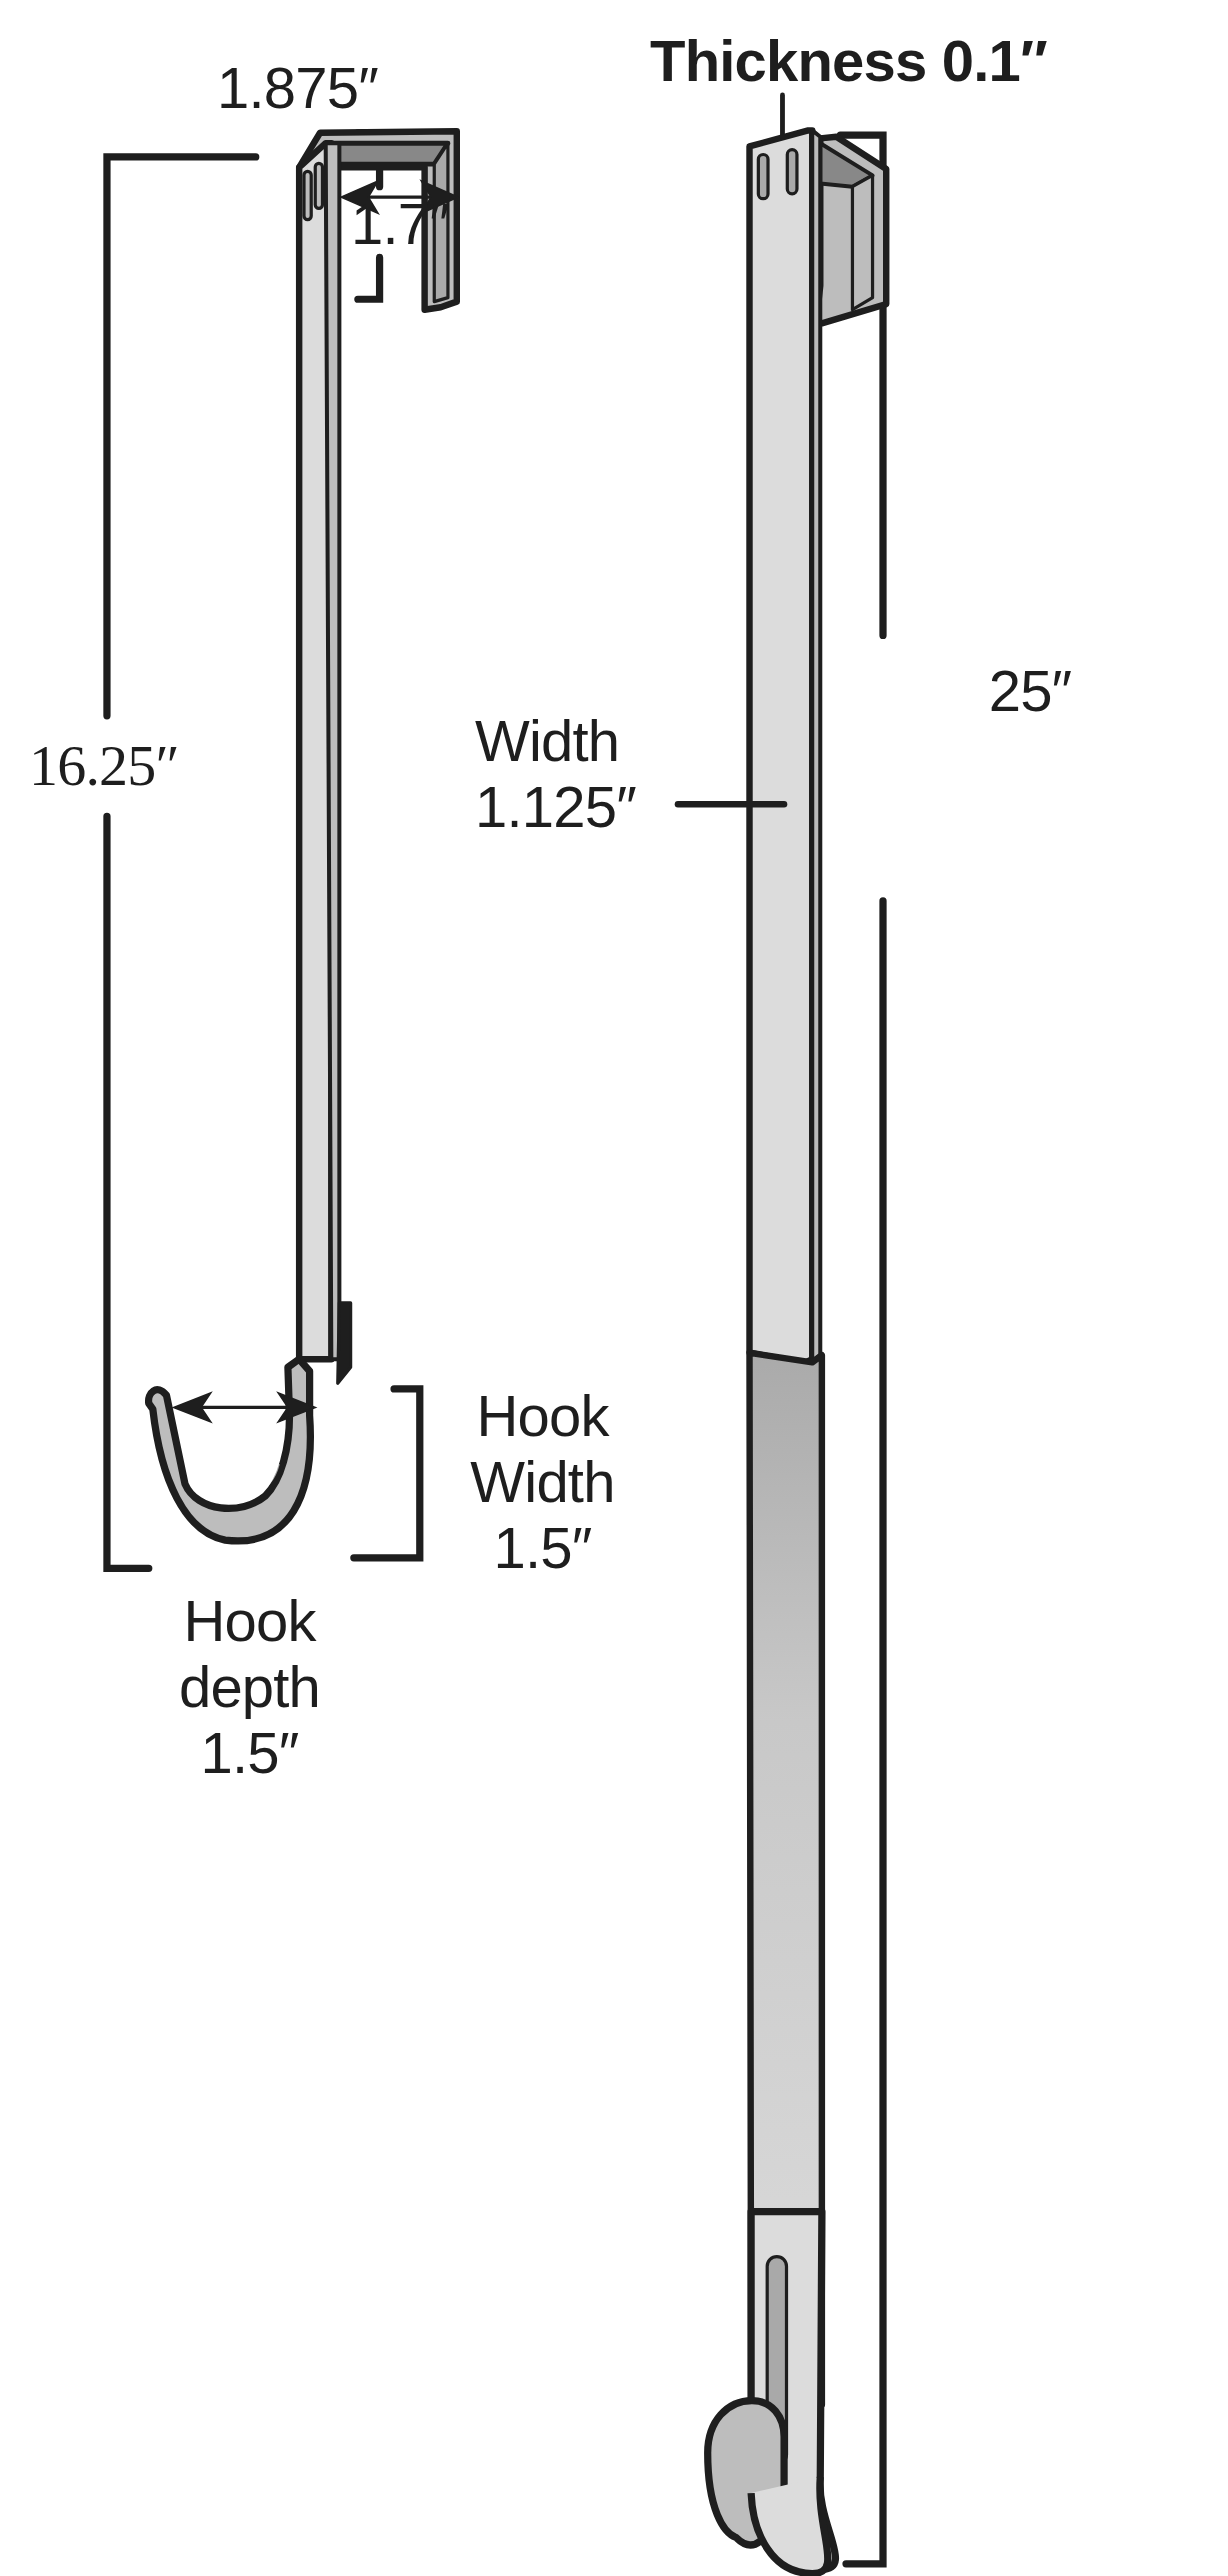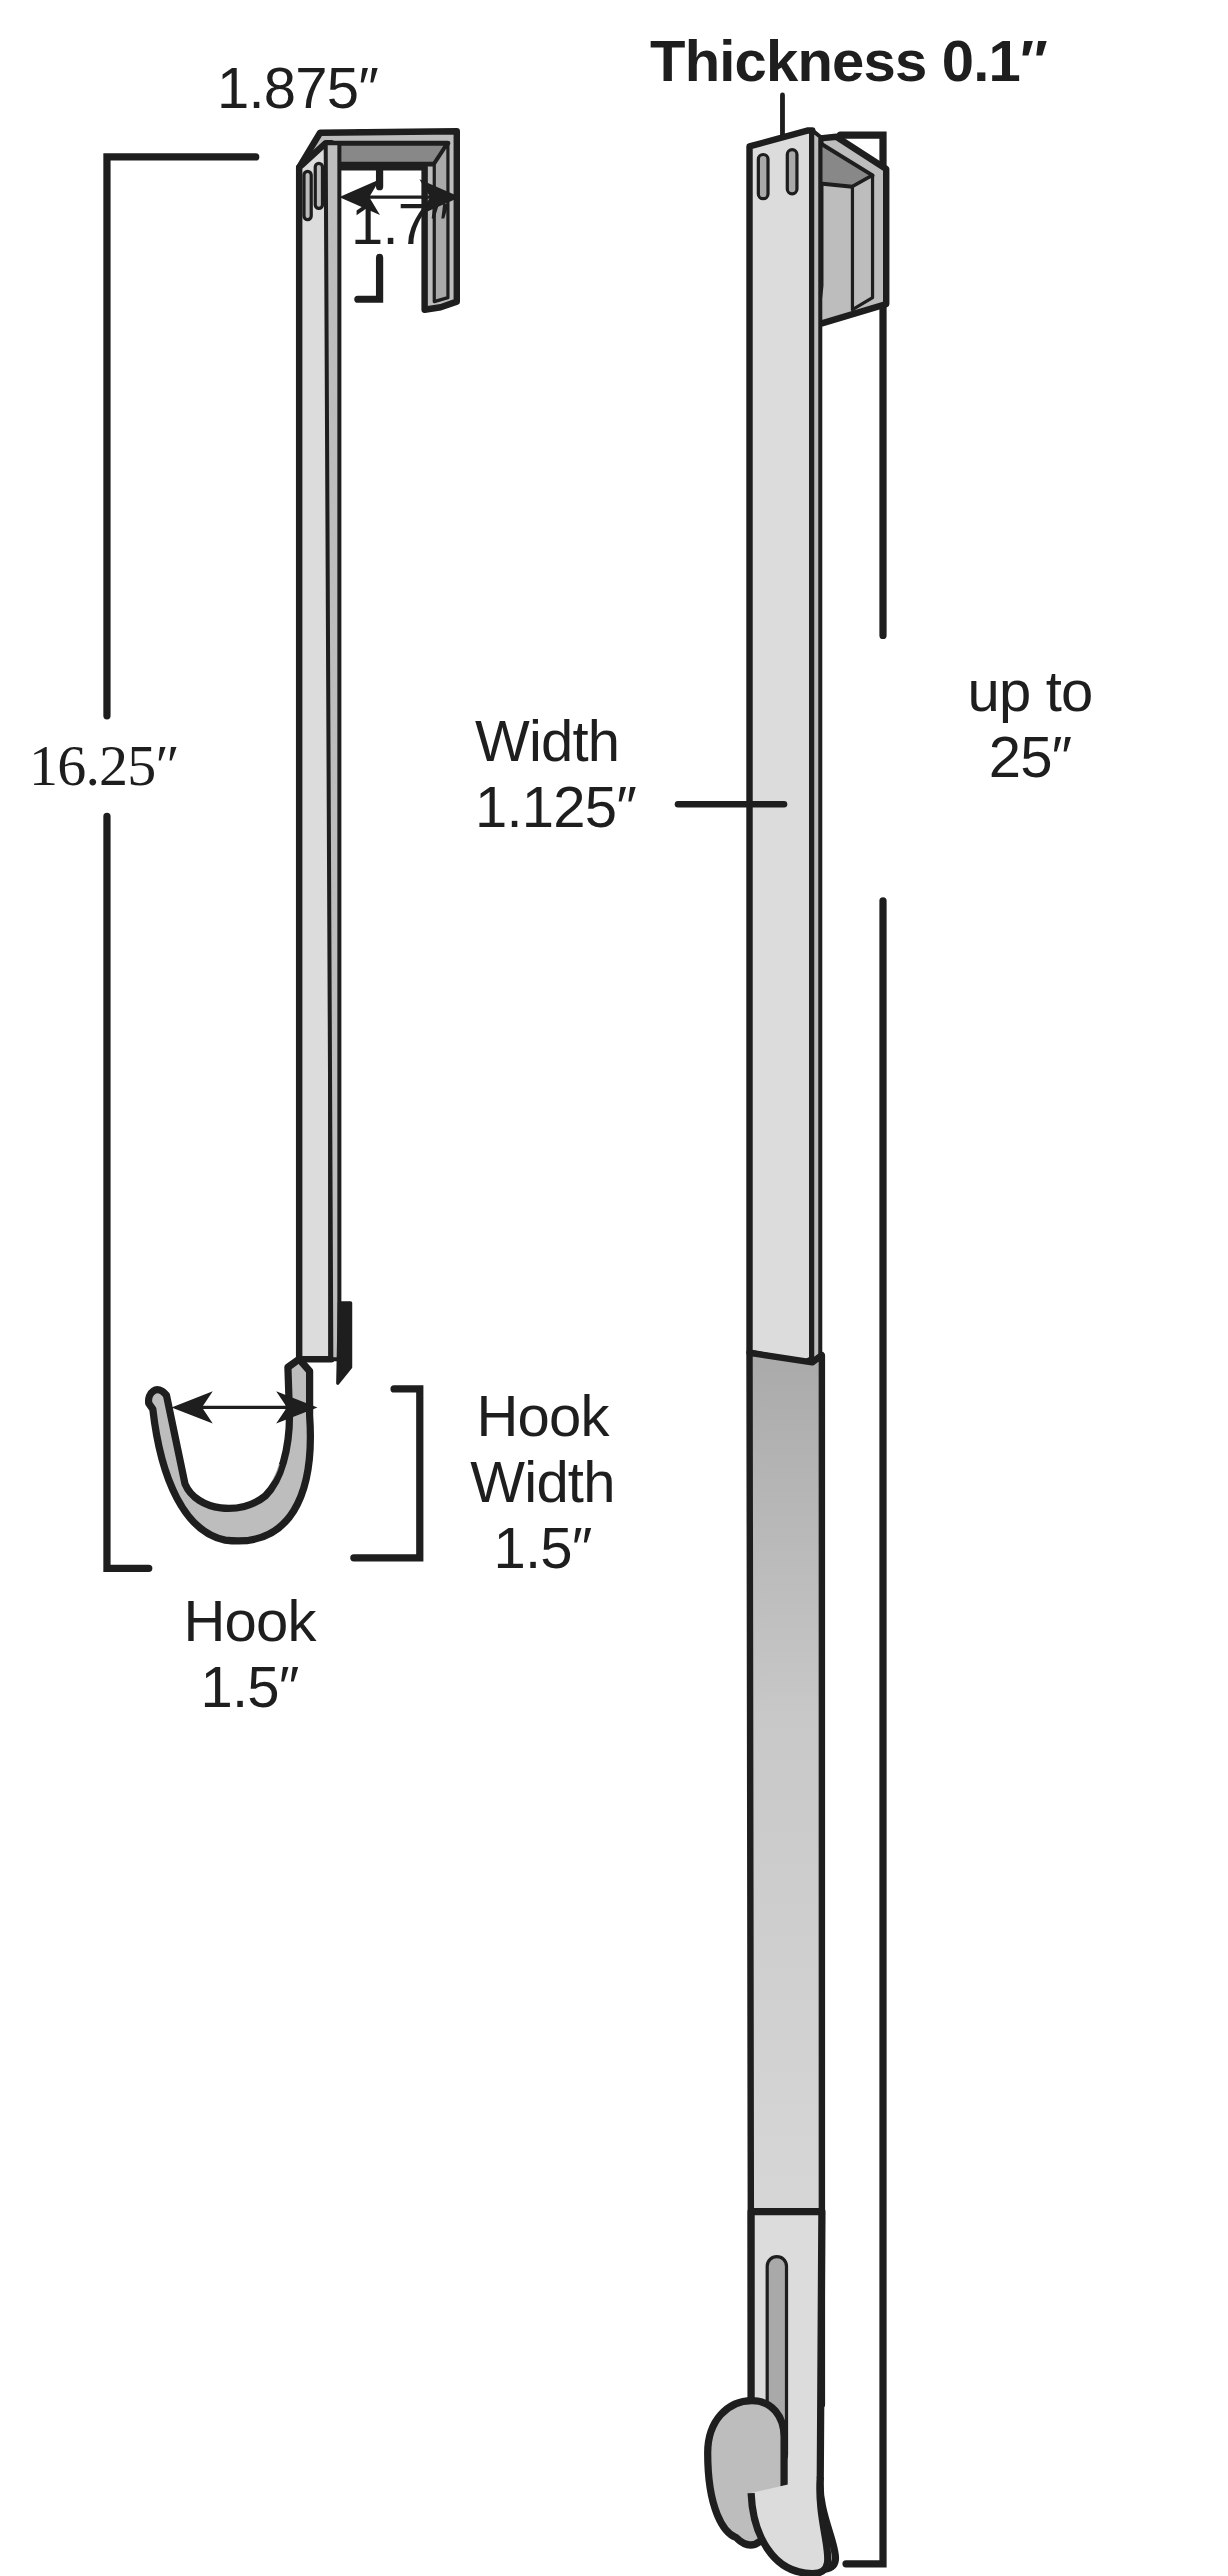--- a/index.html
+++ b/index.html
@@ -105,27 +105,27 @@
 <div class="lbl" style="left:29px; top:733px;font-family:Liberation Serif, serif;">16.25″</div>
 
 <div class="lbl center" style="left:446px; top:1383px; width:193px;">
   <div>Hook</div>
   <div>Width</div>
   <div>1.5″</div>
 </div>
 
 <div class="lbl center" style="left:153px; top:1588px; width:193px;">
   <div>Hook</div>
+  <div>depth</div>
   <div>1.5″</div>
 </div>
 
 <div class="lbl" style="left:650px; top:28px;font-weight:bold;">Thickness 0.1″</div>
 
 <div class="lbl" style="left:475px; top:708px;">
   <div>Width</div>
   <div>1.125″</div>
 </div>
 
 <div class="lbl center" style="left:869px; top:658px; width:322px;">
-  <div>up to</div>
   <div>25″</div>
 </div>
 
 
 </body></html>

